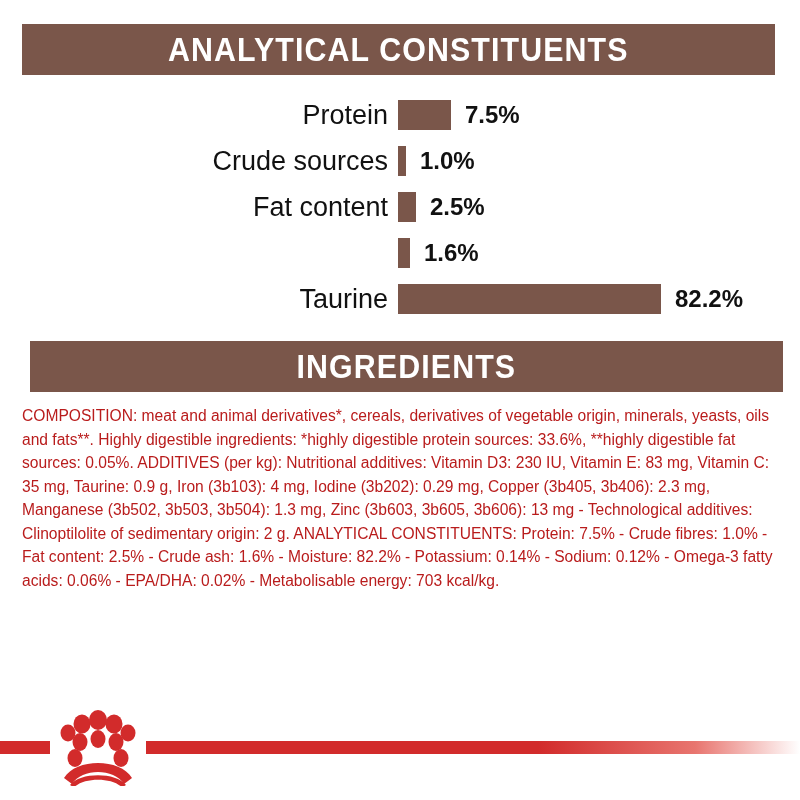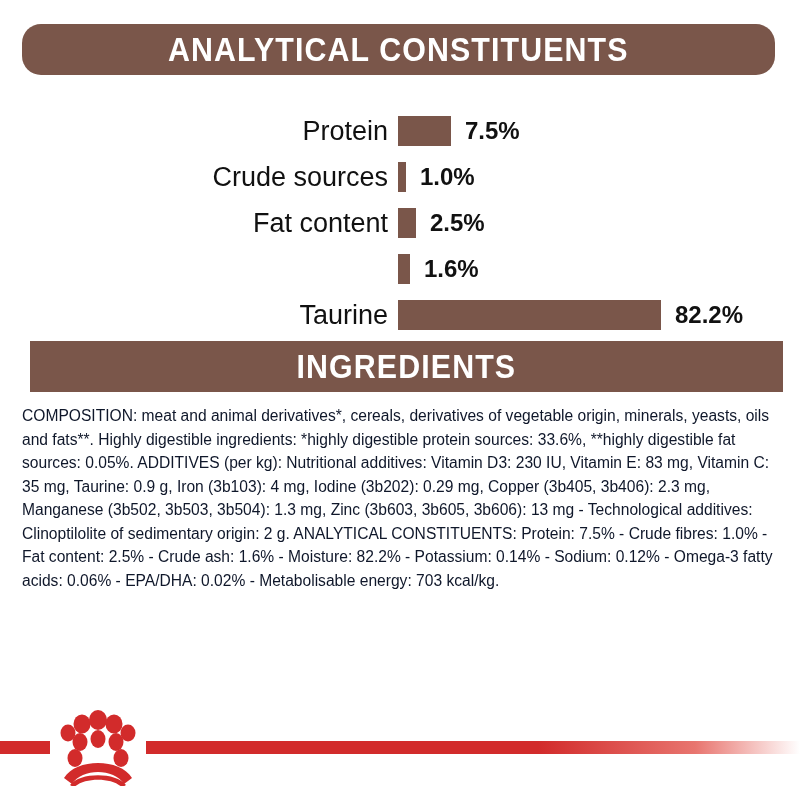--- a/index.html
+++ b/index.html
@@ -33,28 +33,28 @@
   .section-header .title {
     color: #ffffff;
     font-family: "Liberation Sans", sans-serif;
     font-weight: bold;
     font-size: 33px;
     letter-spacing: 1.2px;
     line-height: 1;
     transform: scaleX(0.92);
     white-space: nowrap;
   }
-  #hdr-analytical { top: 24px; border-radius: 19px; }
+  #hdr-analytical { top: 24px; }
   #hdr-ingredients { top: 341px; margin-left: 8px; }
 
   
   .chart {
     position: absolute;
     left: 0;
-    top: 108px;
+    top: 92px;
     width: 800px;
   }
   .chart-row {
     position: relative;
     height: 46px;
     display: flex;
     align-items: center;
   }
   .chart-row .cat-label {
     position: absolute;
@@ -92,21 +92,21 @@
 
   
   .ingredients-body {
     position: absolute;
     left: 22px;
     top: 404px;
     width: 762px;
     font-family: "Liberation Sans", sans-serif;
     font-size: 15.6px;
     line-height: 23.5px;
-    color: #0f172a;
+    color: #b91c1c;
     text-align: left;
   }
   .ingredients-body p { margin: 0; }
 
   
   .footer {
     position: absolute;
     left: 0;
     bottom: 0;
     width: 800px;

